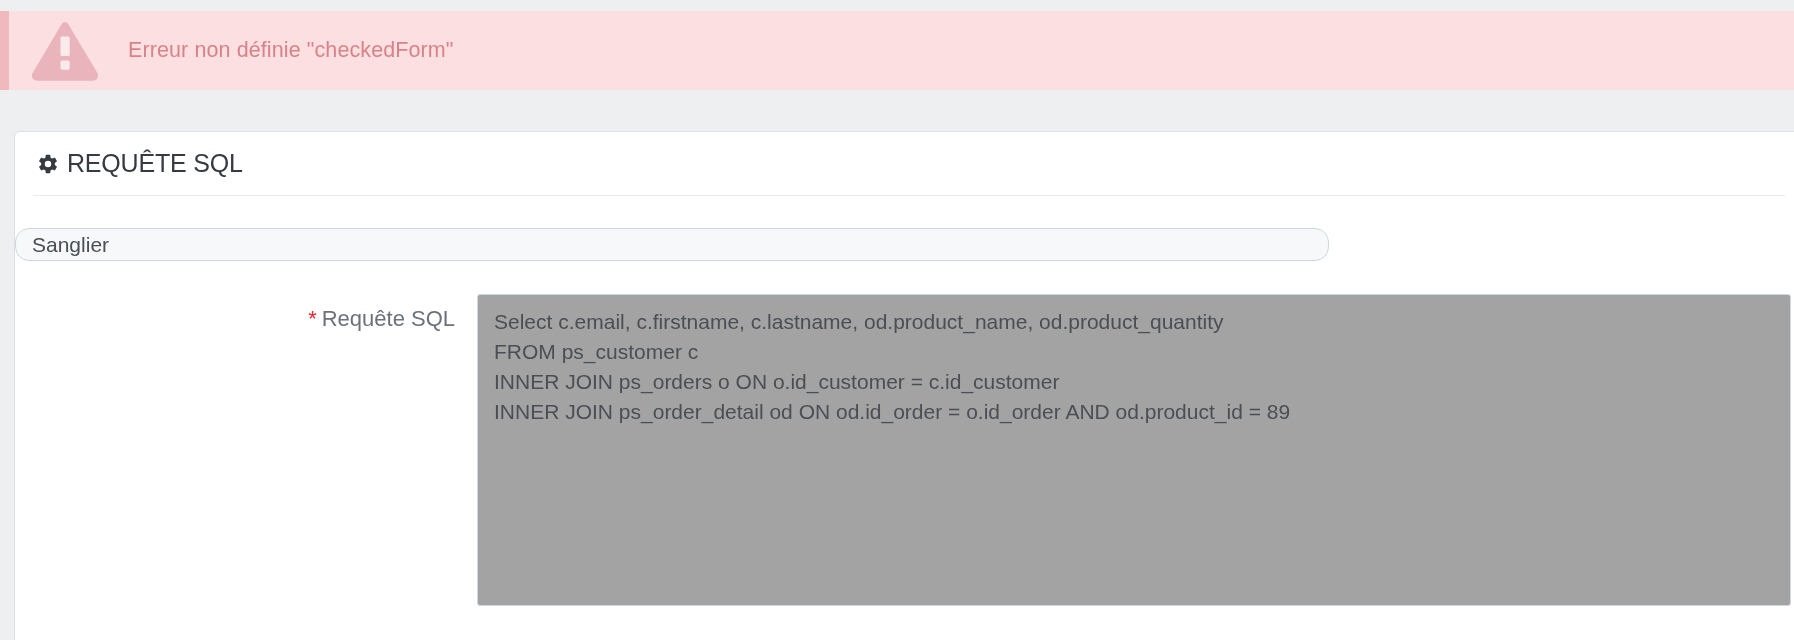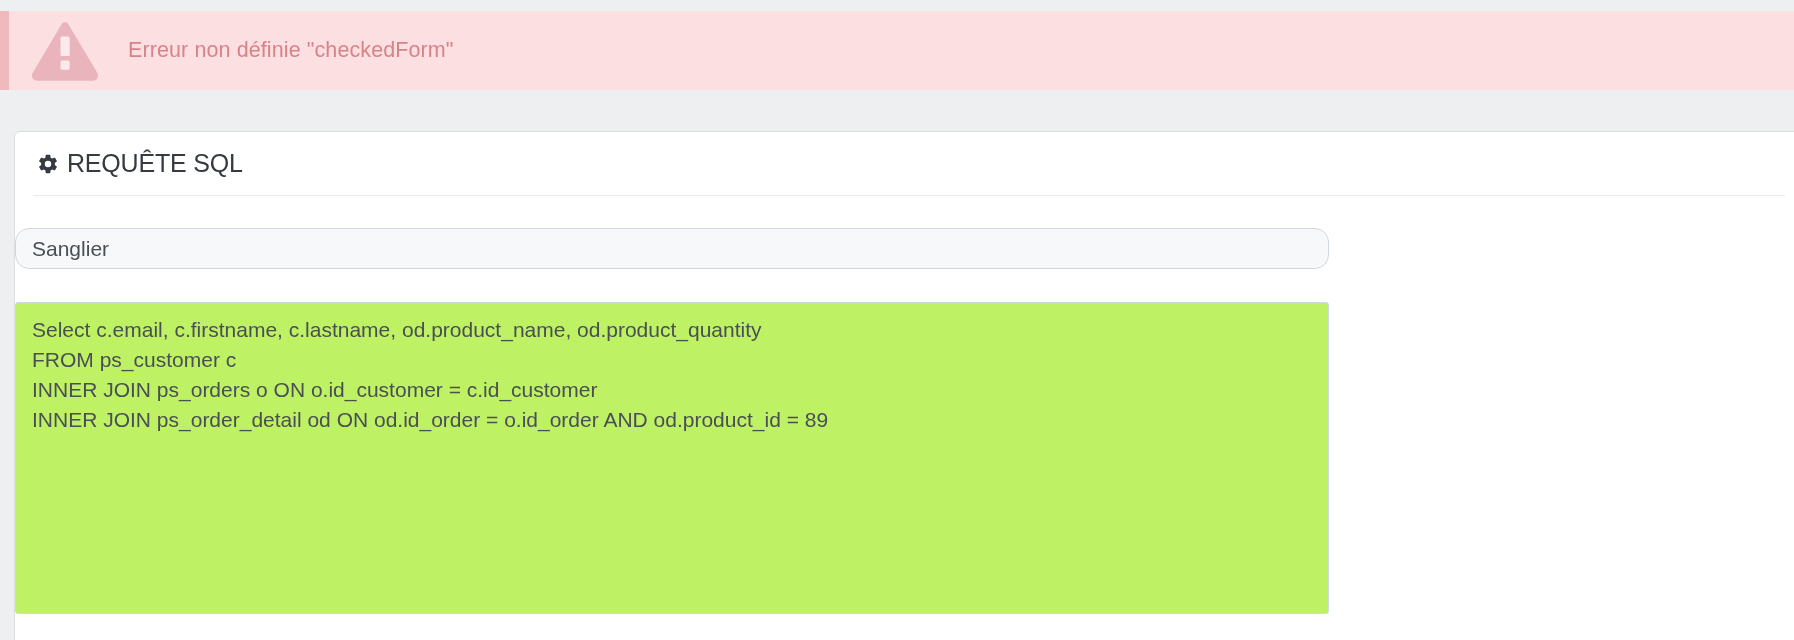--- a/index.html
+++ b/index.html
@@ -116,41 +116,41 @@
     margin-right: 5px;
   }
   .form-control-wrap {
     flex: 1 1 auto;
     min-width: 0;
   }
 
   .text-input {
     display: block;
     width: 1314px;
-    height: 41px;
+    height: 33px;
     background: #f6f8f9;
     border: 1px solid #ccd9e1;
     border-radius: 14px;
     box-sizing: border-box;
     padding: 0 16px;
     font-family: "Liberation Sans", sans-serif;
     font-size: 21px;
     color: #4a4f55;
     outline: none;
   }
 
   .row-name .form-label { padding-top: 13px; }
   .row-query { margin-top: 33px; }
   .row-query .form-label { padding-top: 14px; }
 
   .sql-textarea {
     display: block;
     width: 1314px;
     height: 312px;
-    background: #bef264;
+    background: #a3a3a3;
     border: 1px solid #ccd9e1;
     border-radius: 3px;
     box-sizing: border-box;
     padding: 12px 16px;
     font-family: "Liberation Sans", sans-serif;
     font-size: 21px;
     line-height: 30px;
     color: #4a4f55;
     resize: none;
     outline: none;
@@ -189,20 +189,21 @@
 
     <div class="panel-body">
 
       <div class="form-row row-name">
         <div class="form-control-wrap">
           <input class="text-input" type="text" value="Sanglier" style="">
         </div>
       </div>
 
       <div class="form-row row-query">
+        <div class="form-label"><span class="req-star">*</span><span>Requête SQL</span></div>
         <div class="form-control-wrap">
           <textarea class="sql-textarea" spellcheck="false" style="">Select c.email, c.firstname, c.lastname, od.product_name, od.product_quantity
 FROM ps_customer c
 INNER JOIN ps_orders o ON o.id_customer = c.id_customer
 INNER JOIN ps_order_detail od ON od.id_order = o.id_order AND od.product_id = 89</textarea>
         </div>
       </div>
 
     </div>
   </div>

